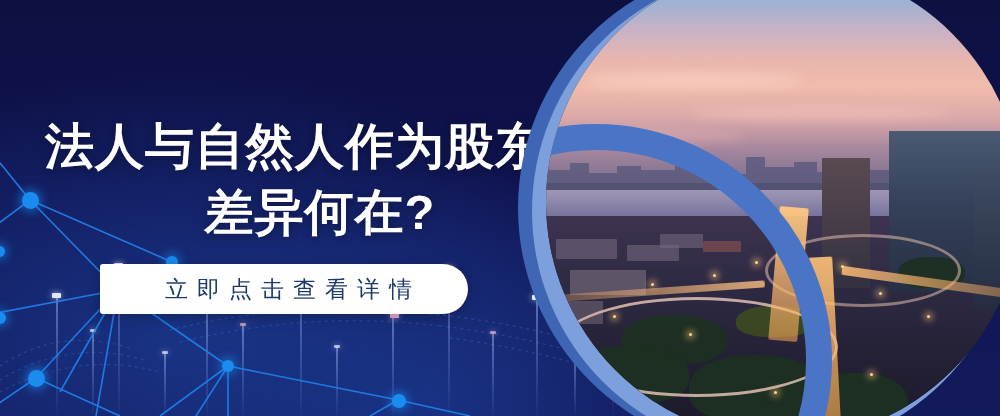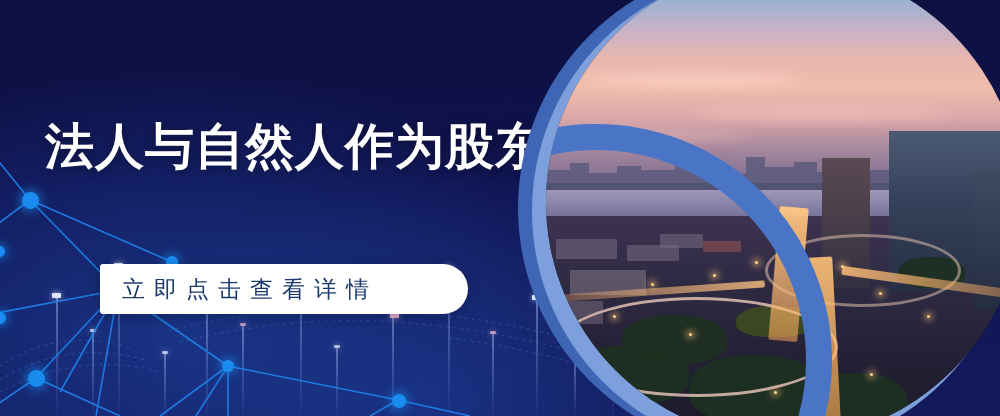--- a/index.html
+++ b/index.html
@@ -49,21 +49,21 @@
     position:absolute;left:100px;top:264px;
     height:50px;width:368px;
     background:#ffffff;
     border-radius:3px 26px 26px 3px;
     display:flex;align-items:center;
     box-shadow:0 3px 14px rgba(0,0,0,.25);
     cursor:pointer;
   }
   .cta-label{
     color:#1c3a6e;font-size:23px;letter-spacing:9px;
-    padding-left:22px;white-space:nowrap;font-weight:500;
+    padding-left:22px;white-space:nowrap;font-weight:500;margin-left:43px;
   }
 
   
   .circle-wrap{position:absolute;right:-18px;top:-36px;width:500px;height:488px;}
   .ring-outer{
     position:absolute;left:0;top:0;width:488px;height:488px;border-radius:50%;
     background:#3f66b4;
   }
   .ring-inner{
     position:absolute;left:14px;top:6px;width:482px;height:482px;border-radius:50%;
@@ -202,20 +202,21 @@
   <div class="dot" style="left:166px;top:256px;width:12px;height:12px;"></div>
   <div class="dot" style="left:111px;top:283px;width:14px;height:14px;"></div>
   <div class="dot" style="left:28px;top:370px;width:17px;height:17px;"></div>
   <div class="dot" style="left:222px;top:360px;width:12px;height:12px;"></div>
   <div class="dot" style="left:392px;top:394px;width:14px;height:14px;"></div>
   <div class="dot" style="left:-6px;top:246px;width:11px;height:11px;"></div>
   <div class="dot" style="left:-6px;top:312px;width:12px;height:12px;"></div>
 
   <div class="headline">
     <span class="l1">法人与自然人作为股东：</span>
+    <span class="l2">差异何在?</span>
   </div>
 
   <div class="cta">
     <span class="cta-label">立即点击查看详情</span>
   </div>
 
   <div class="circle-wrap">
     <div class="ring-outer"></div>
     <div class="ring-inner"></div>
 

